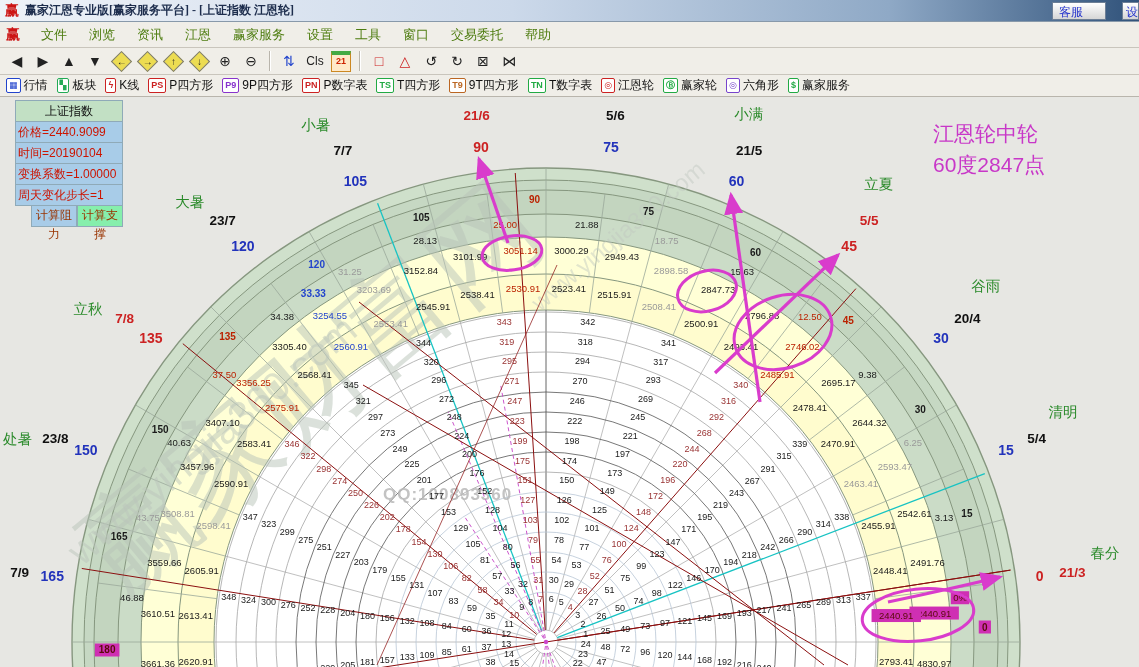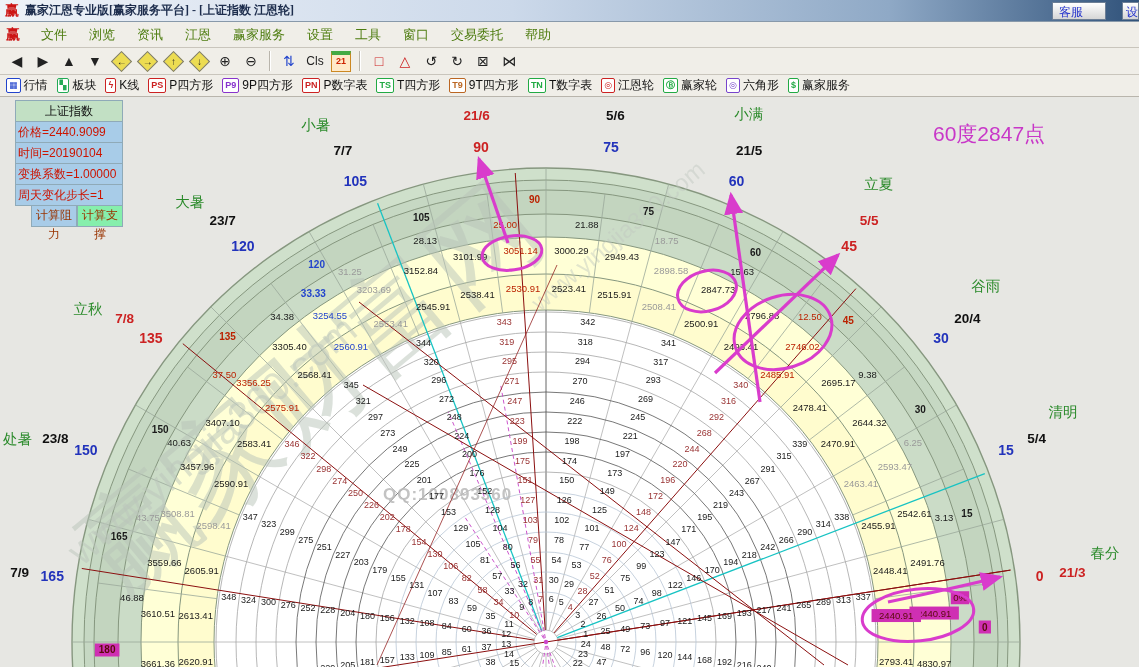--- a/index.html
+++ b/index.html
@@ -668,14 +668,15 @@
   <div class="row">时间=20190104</div>
   <div class="row">变换系数=1.00000</div>
   <div class="row">周天变化步长=1</div>
   <div class="btns">
     <div class="btn b1">计算阻力</div>
     <div class="btn b2">计算支撑</div>
   </div>
 </div>
 
 <div class="note">
+  <div>江恩轮中轮</div>
   <div>60度2847点</div>
 </div>
 
 </body></html>

